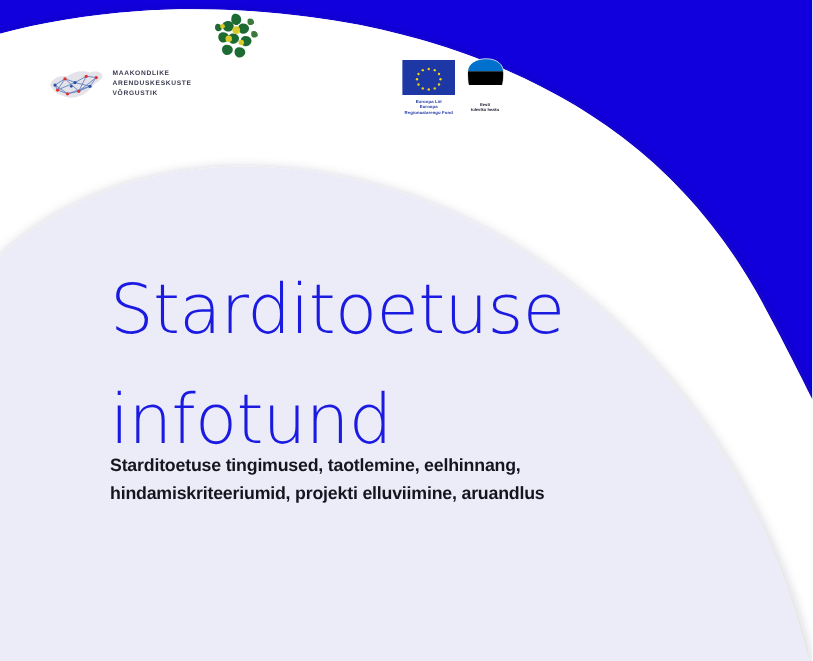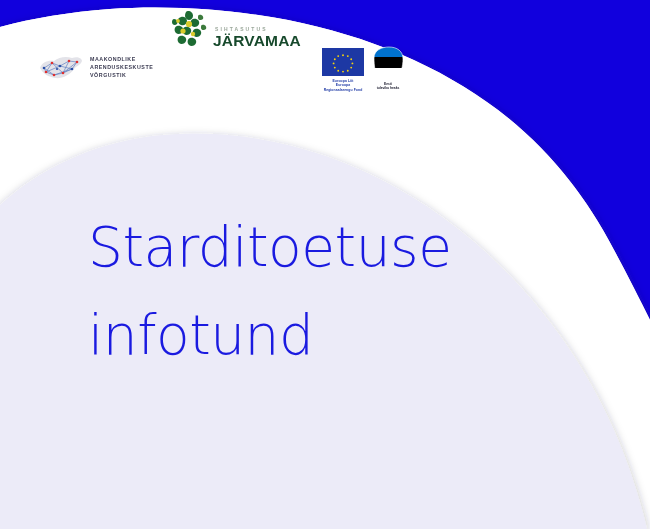--- a/index.html
+++ b/index.html
@@ -240,24 +240,20 @@
           <path d="M31,7 C34,6 36,9 35,11 C33,13 30,12 30,10 C30,8 30,7 31,7 Z"></path>
           <path d="M34,17 C37,16 39,19 38,21 C36,23 33,22 33,20 C33,18 33,17 34,17 Z"></path>
         </g>
         <g fill="#d8cb2a">
           <circle cx="21" cy="16" r="3.1"></circle>
           <circle cx="15" cy="23" r="2.6"></circle>
           <circle cx="25" cy="26" r="2.2"></circle>
           <circle cx="10" cy="13" r="1.9"></circle>
         </g>
       </svg>
-      <div class="words">
-        <span class="kicker">SIHTASUTUS</span>
-        <span class="name">JÄRVAMAA</span>
-      </div>
     </div>
 
     <div class="logo logo-eu">
       <svg class="flag" viewBox="0 0 42 28" xmlns="http://www.w3.org/2000/svg">
         <rect x="0" y="0" width="42" height="28" fill="#1d38a4"></rect>
         <g fill="#f5d40a">
           <circle cx="21" cy="7.2" r="0.95"></circle>
           <circle cx="25.8" cy="8.1" r="0.95"></circle>
           <circle cx="29.2" cy="11.2" r="0.95"></circle>
           <circle cx="30.4" cy="15.4" r="0.95"></circle>
@@ -293,14 +289,16 @@
       </svg>
       <div class="cap" style="white-space: pre-line;">Eesti
 tuleviku heaks</div>
     </div>
 
   </div>
 
   <div class="title">Starditoetuse
 infotund</div>
 
+  <div class="subtitle">Starditoetuse tingimused, taotlemine, eelhinnang,
+hindamiskriteeriumid, projekti elluviimine, aruandlus</div>
 
 </div>
 
 </body></html>

